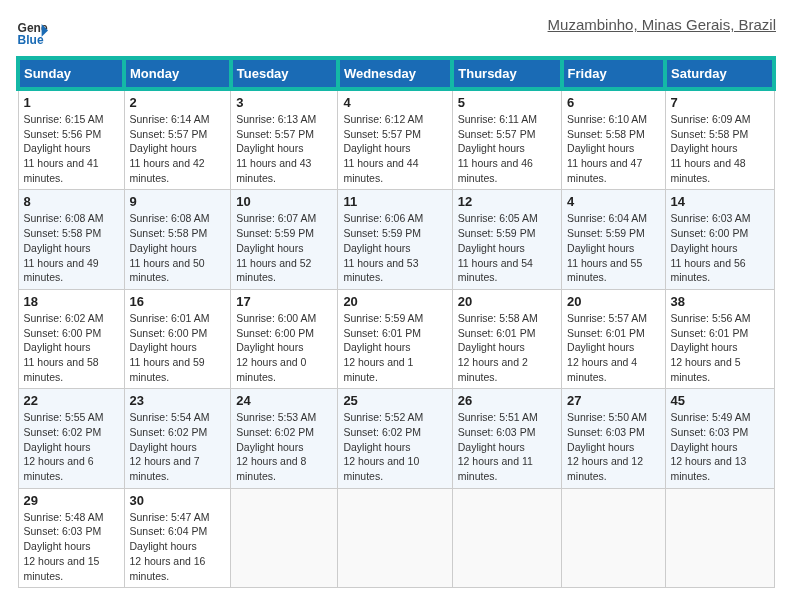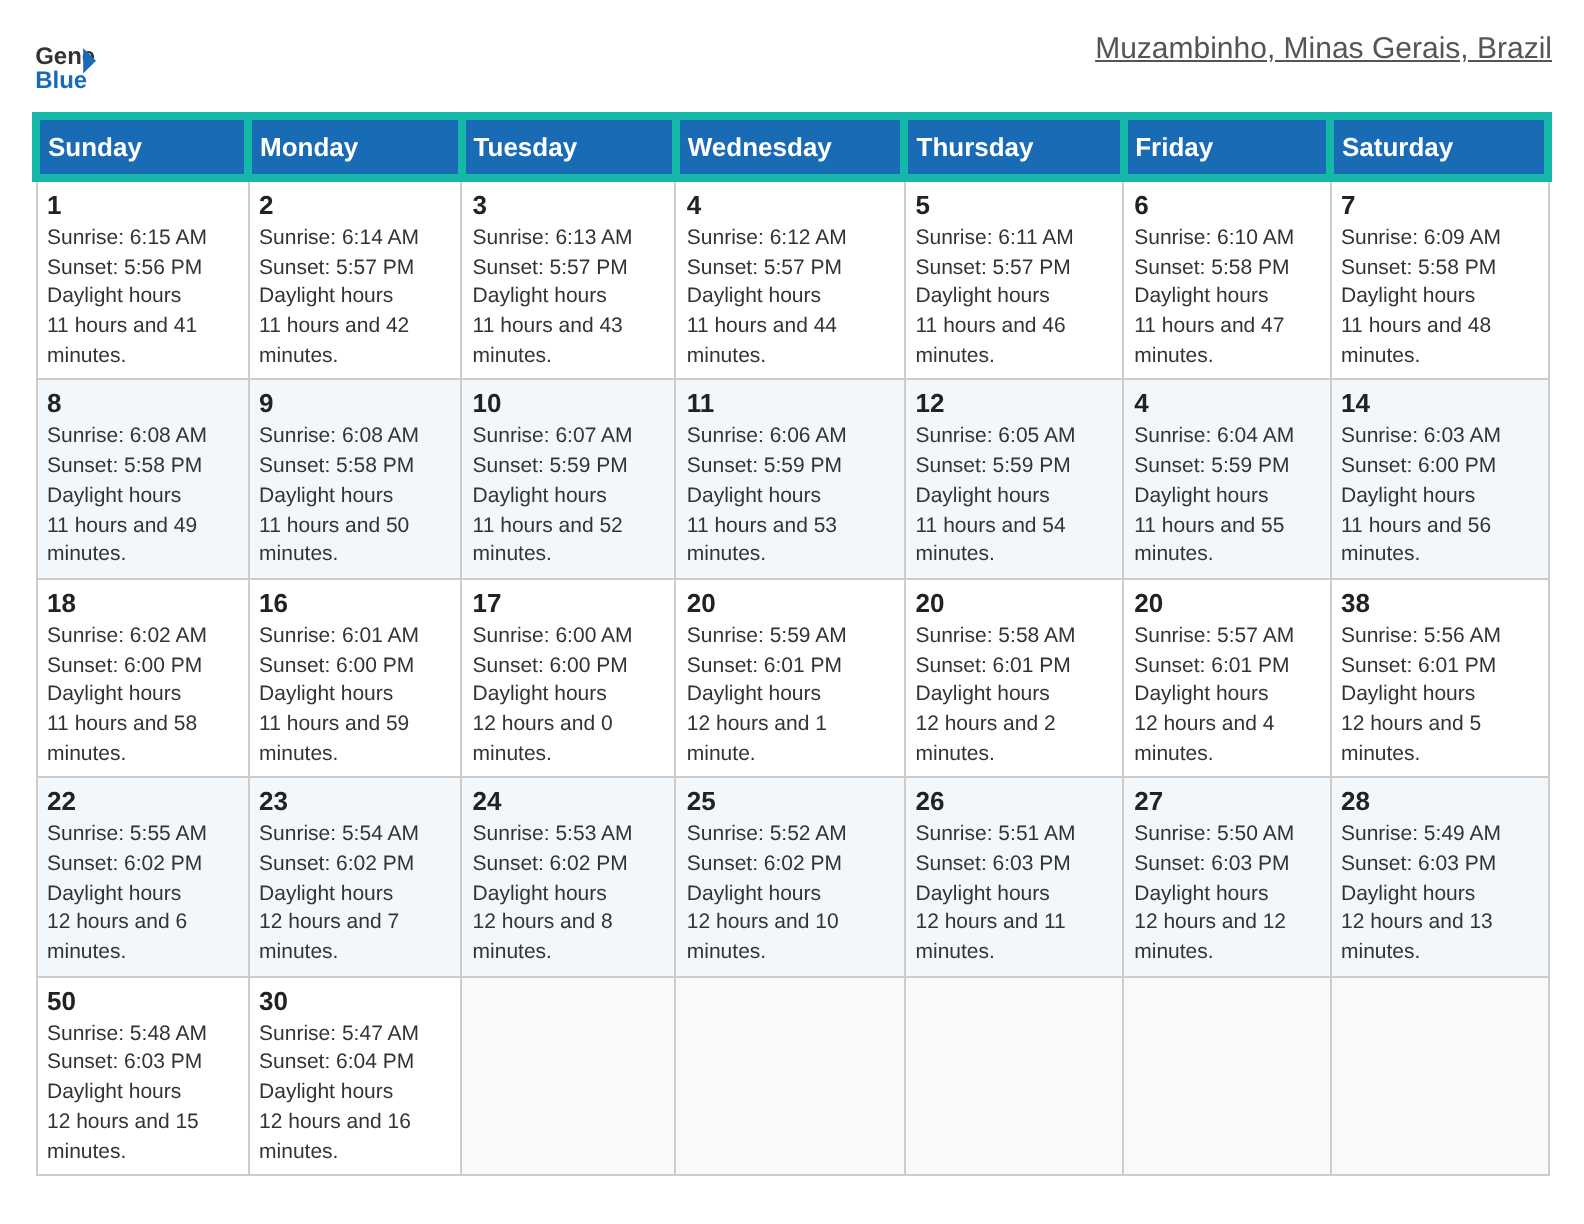--- a/index.html
+++ b/index.html
@@ -216,27 +216,27 @@
         </td>
         <td>
           <span class="day-number">26</span>
           <div class="day-info">Sunrise: 5:51 AM<br>Sunset: 6:03 PM<br>Daylight hours<br>12 hours and 11 minutes.</div>
         </td>
         <td>
           <span class="day-number">27</span>
           <div class="day-info">Sunrise: 5:50 AM<br>Sunset: 6:03 PM<br>Daylight hours<br>12 hours and 12 minutes.</div>
         </td>
         <td>
-          <span class="day-number">28</span>
+          <span class="day-number">45</span>
           <div class="day-info">Sunrise: 5:49 AM<br>Sunset: 6:03 PM<br>Daylight hours<br>12 hours and 13 minutes.</div>
         </td>
       </tr>
       <tr>
         <td>
-          <span class="day-number">50</span>
+          <span class="day-number">29</span>
           <div class="day-info">Sunrise: 5:48 AM<br>Sunset: 6:03 PM<br>Daylight hours<br>12 hours and 15 minutes.</div>
         </td>
         <td>
           <span class="day-number">30</span>
           <div class="day-info">Sunrise: 5:47 AM<br>Sunset: 6:04 PM<br>Daylight hours<br>12 hours and 16 minutes.</div>
         </td>
         <td class="empty-cell"></td>
         <td class="empty-cell"></td>
         <td class="empty-cell"></td>
         <td class="empty-cell"></td>

